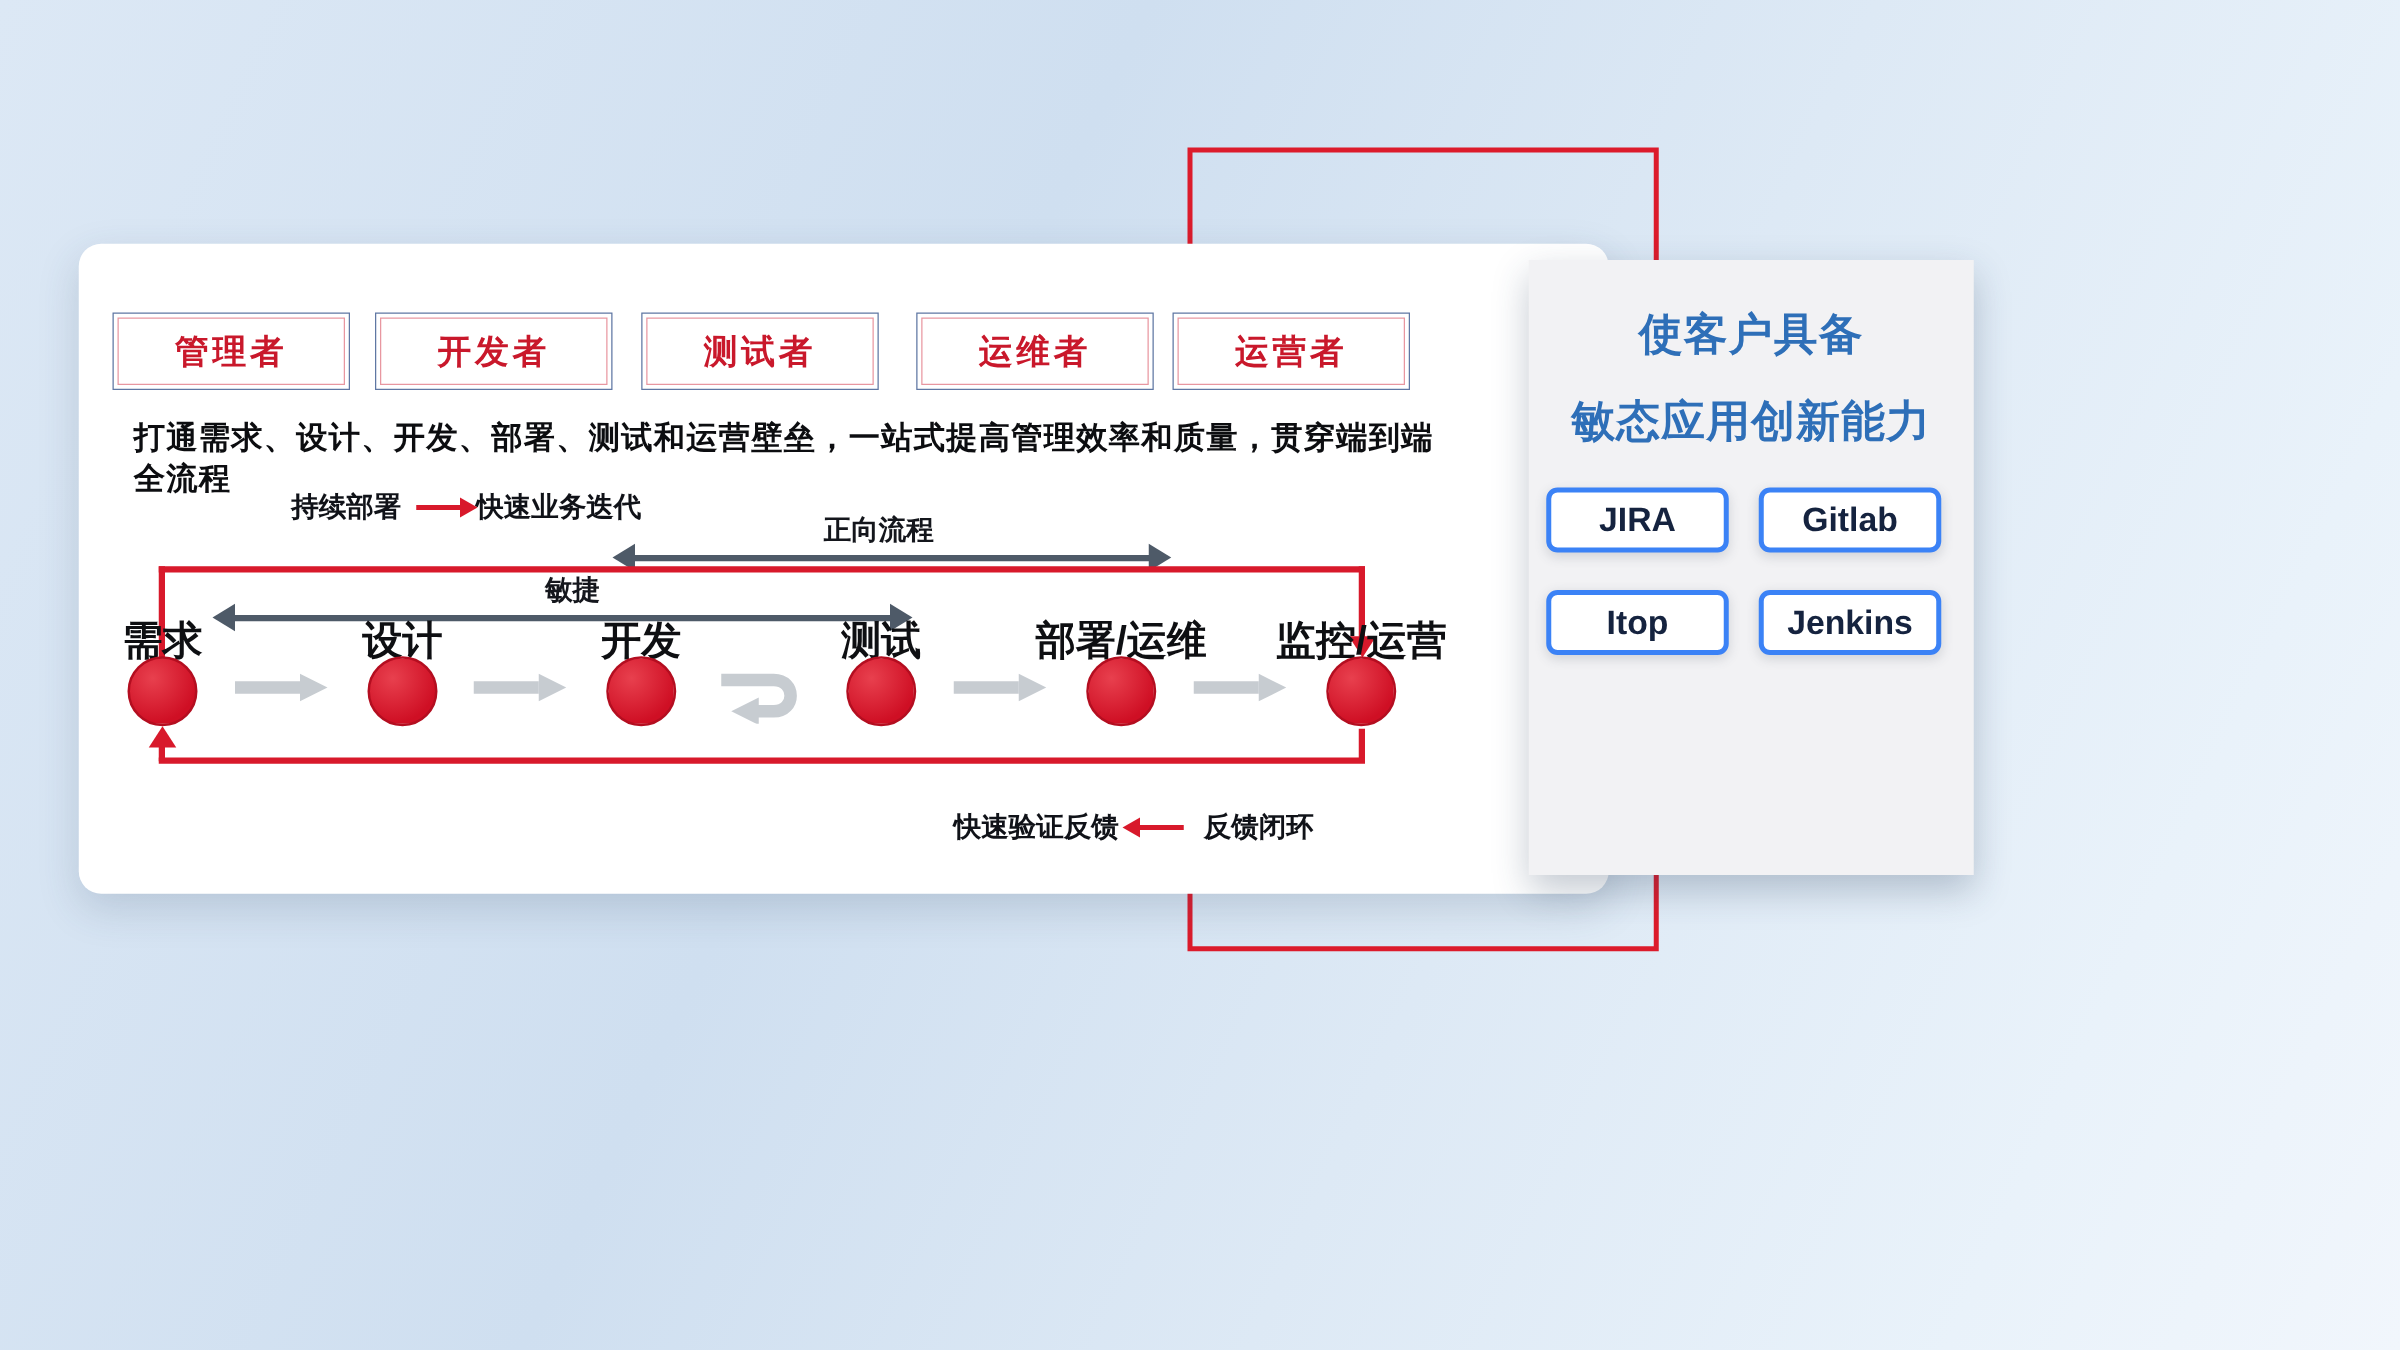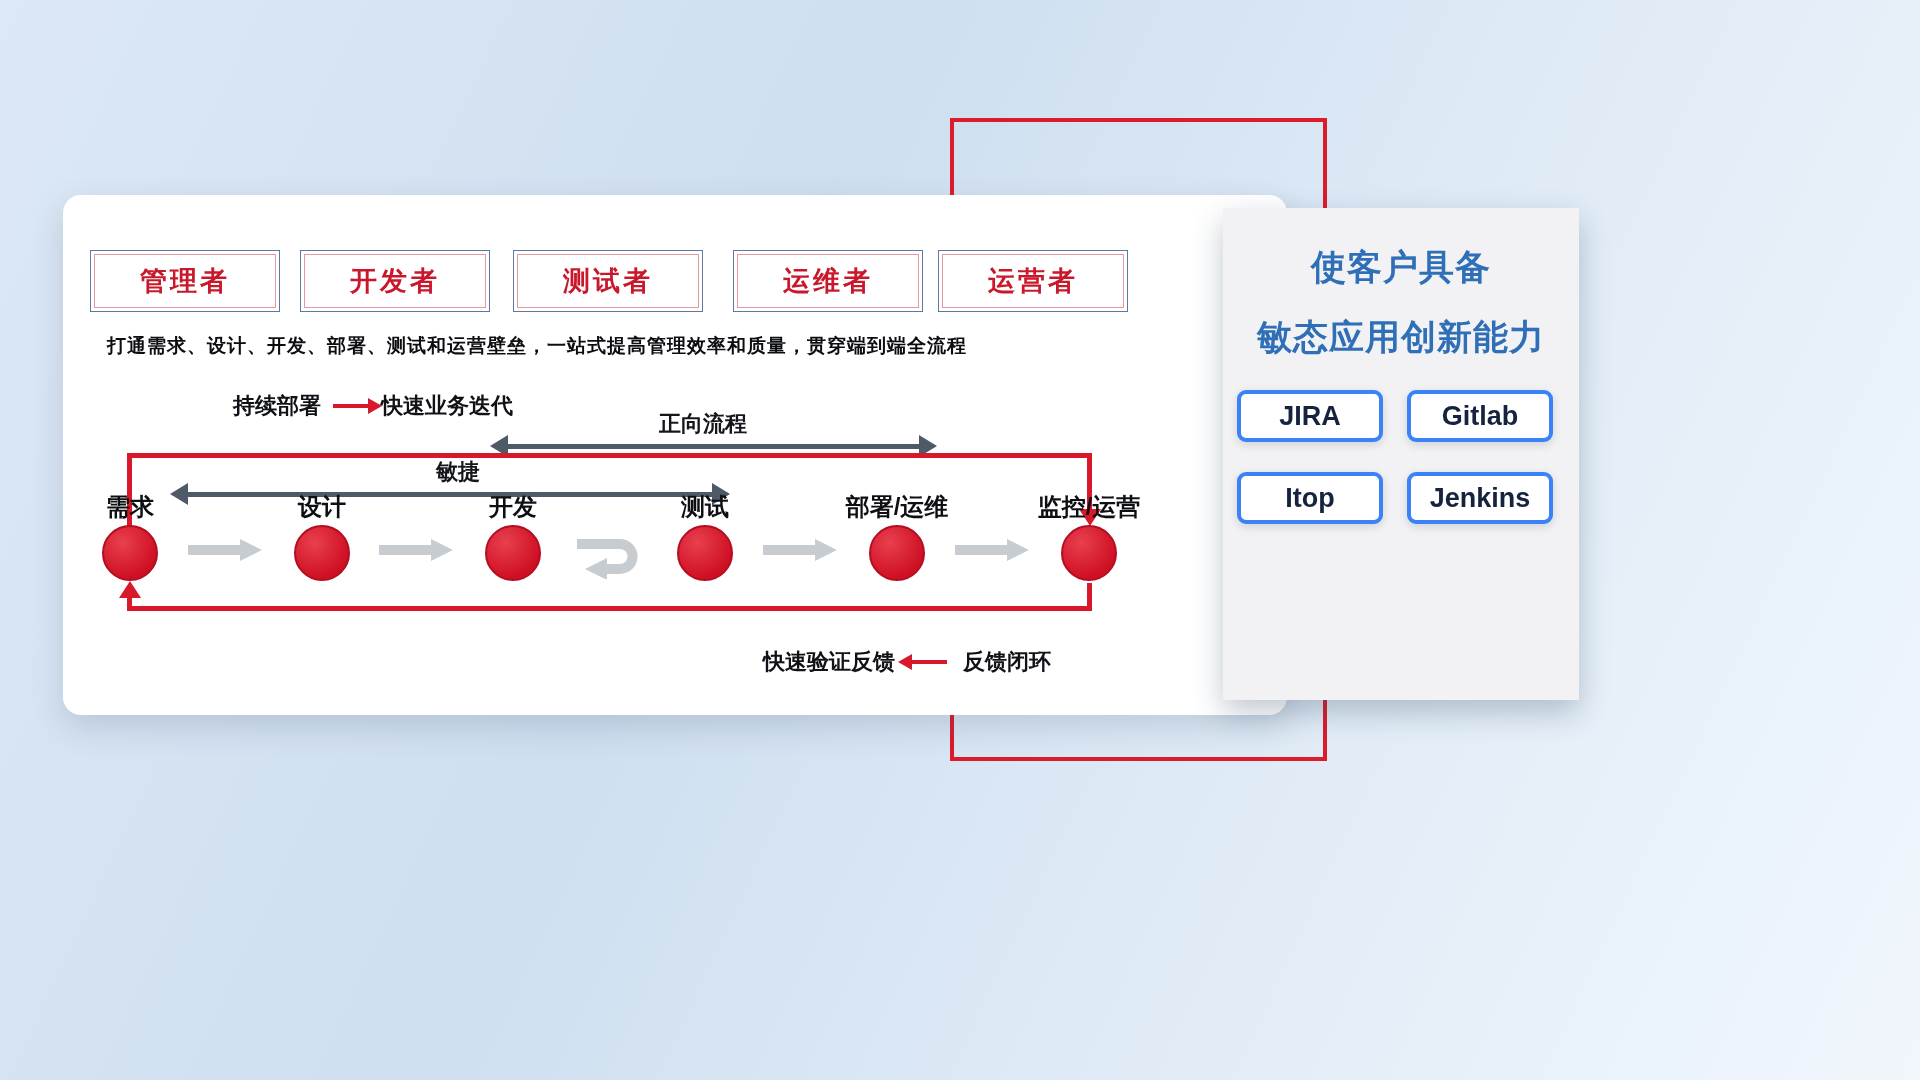--- a/index.html
+++ b/index.html
@@ -13,21 +13,21 @@
     border:4px solid #dc1b2b; z-index:1; }
   
   .card { position:absolute; left:63px; top:195px; width:1224px; height:520px;
     background:#ffffff; border-radius:18px; box-shadow:0 12px 32px rgba(50,70,100,.18); z-index:2; }
   
   .role-box { position:absolute; top:55px; width:190px; height:62px; background:#fff;
     border:1px solid #5f77a3; display:flex; align-items:center; justify-content:center; }
   .role-box::after { content:""; position:absolute; inset:3px; border:1px solid rgba(205,25,45,.45); pointer-events:none; }
   .role-label { color:#c9182b; font-weight:bold; font-size:27px; letter-spacing:3px; }
   .subtitle { position:absolute; left:44px; top:138px; width:1060px;
-    font-size:19px; font-weight:bold; color:#0c0d10; letter-spacing:1px; }
+    font-size:25px; font-weight:bold; color:#0c0d10; letter-spacing:1px; }
   
   .legend-row { position:absolute; left:170px; top:196px; display:flex; align-items:center; gap:12px;
     font-size:22px; font-weight:bold; color:#101218; }
   .arrow-right-sm { position:relative; width:36px; height:4px; background:#d8192b; }
   .arrow-right-sm::after { content:""; position:absolute; right:-13px; top:-6px;
     border-left:14px solid #d8192b; border-top:8px solid transparent; border-bottom:8px solid transparent; }
   .arrow-left-sm { position:relative; width:36px; height:4px; background:#d8192b; }
   .arrow-left-sm::before { content:""; position:absolute; left:-13px; top:-6px;
     border-right:14px solid #d8192b; border-top:8px solid transparent; border-bottom:8px solid transparent; }
   
@@ -48,21 +48,21 @@
   .rl-right-stub { left:1024px; top:258px; width:5px; height:58px; }
   .rl-down-head { position:absolute; left:1016px; top:314px; width:0; height:0;
     border-top:17px solid #d8192b; border-left:11px solid transparent; border-right:11px solid transparent; }
   .rl-right-v2 { left:1024px; top:388px; width:5px; height:27px; }
   .rl-bottom { left:64px; top:411px; width:965px; height:5px; }
   .rl-left-v2 { left:64px; top:400px; width:5px; height:14px; }
   .rl-up-head { position:absolute; left:56px; top:386px; width:0; height:0;
     border-bottom:17px solid #d8192b; border-left:11px solid transparent; border-right:11px solid transparent; }
   
   .node-label { position:absolute; top:296px; width:170px; text-align:center;
-    font-size:24px; font-weight:bold; color:#0e0f12; }
+    font-size:32px; font-weight:bold; color:#0e0f12; }
   .node-circle { position:absolute; top:330px; width:56px; height:56px; border-radius:50%;
     background:radial-gradient(circle at 35% 30%, #e8404e, #cf0f24 72%);
     border:2px solid #b40e20; }
   .flow-arrow { position:absolute; top:350px; width:52px; height:10px; background:#c7ccd1; }
   .flow-arrow::after { content:""; position:absolute; left:52px; top:-6px; width:0; height:0;
     border-left:22px solid #c7ccd1; border-top:11px solid transparent; border-bottom:11px solid transparent; }
   .loop-icon { position:absolute; left:506px; top:336px; }
   
   .feedback-row { position:absolute; left:700px; top:452px; display:flex; align-items:center; gap:16px;
     font-size:22px; font-weight:bold; color:#101218; }

